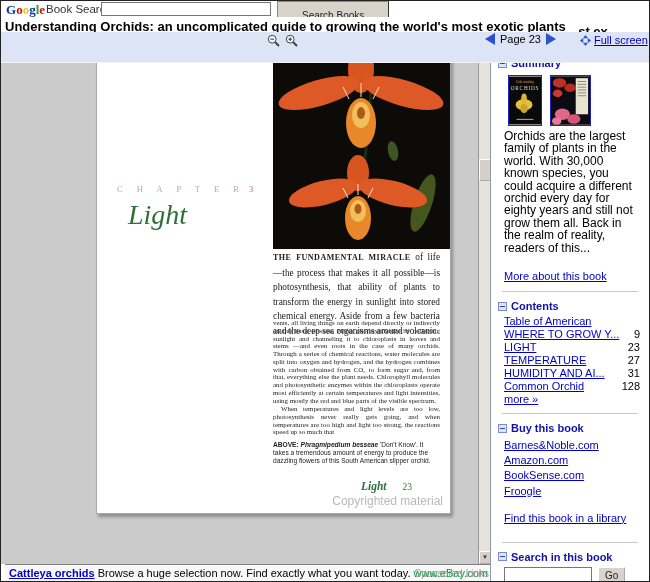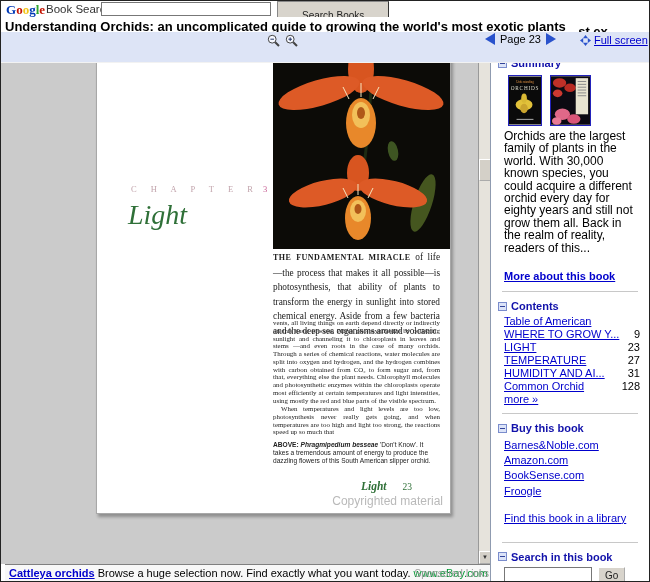--- a/index.html
+++ b/index.html
@@ -32,21 +32,21 @@
   .tri-left { border-top:6px solid transparent; border-bottom:6px solid transparent; border-right:10px solid #2952cc; }
   .tri-right { border-top:6px solid transparent; border-bottom:6px solid transparent; border-left:10px solid #2952cc; }
   .page-label { font-size:11px; color:#000; }
   .fullscreen { position:absolute; left:579px; top:2px; display:flex; align-items:center; gap:3px; cursor:pointer; }
   .fs-link { font-size:11px; color:#0000cc; text-decoration:underline; }
 
   
   .viewer { position:absolute; left:0; top:48px; width:489px; height:515px; background:#cbcbcb; overflow:hidden; }
   .bookpage { position:absolute; left:95px; top:3px; width:355px; height:462px; background:#fff; border:1px solid #a8a8a8; box-shadow:2px 3px 3px rgba(0,0,0,0.30); }
   .photo { position:absolute; left:176px; top:0; width:177px; height:196px; }
-  .chapter-line { position:absolute; left:34px; top:131px; font-family:"Liberation Serif", serif; font-size:8.5px; }
+  .chapter-line { position:absolute; left:20px; top:131px; font-family:"Liberation Serif", serif; font-size:8.5px; }
   .chapter-word { color:#c2a4ac; letter-spacing:6px; }
   .chapter-num { color:#c75f94; margin-left:2px; }
   .chapter-title { position:absolute; left:31px; top:146px; font-family:"Liberation Serif", serif; font-style:italic; font-size:28px; color:#2f7038; }
   .para1 { position:absolute; left:176px; top:197px; width:167px; font-family:"Liberation Serif", serif; font-size:9.3px; line-height:14.6px; text-align:justify; color:#1a1a1a; }
   .para1 .lead { font-weight:bold; font-size:8px; letter-spacing:0.5px; }
   .para2 { position:absolute; left:176px; top:266px; width:167px; font-family:"Liberation Serif", serif; font-size:6.9px; line-height:7.75px; text-align:justify; color:#222; }
   .para3 { position:absolute; left:176px; top:352px; width:167px; font-family:"Liberation Serif", serif; font-size:6.9px; line-height:7.75px; text-align:justify; color:#222; text-indent:8px; }
   .caption { position:absolute; left:176px; top:388px; width:162px; font-size:6.6px; line-height:7.9px; color:#222; }
   .caption .cap-b { font-weight:bold; }
   .caption .cap-i { font-weight:bold; font-style:italic; }
@@ -71,21 +71,21 @@
   
   .sidebar { position:absolute; left:489px; top:48px; width:160px; height:532px; background:#fff; border-left:1px solid #8f9bb0; overflow:hidden; }
   .sec-head { display:flex; align-items:center; gap:4px; margin:8px 0 0 7px; }
   .sec-title { font-size:11px; font-weight:bold; color:#1111aa; }
   .collapse { width:9px; height:9px; border:1px solid #7a8ccc; background:#dce4f8; position:relative; cursor:pointer; flex:0 0 auto; }
   .collapse::after { content:""; position:absolute; left:1px; right:1px; top:3px; height:1px; background:#334499; }
   .covers { display:flex; gap:8px; margin:6px 0 4px 17px; }
   .cover { border:1px solid #2222bb; cursor:pointer; display:block; }
   .sum-text { margin:3px 10px 12px 13px; font-size:12px; line-height:12.4px; color:#000; }
   .s-link { font-size:11px; color:#0000cc; text-decoration:underline; cursor:pointer; }
-  .sum-more { margin:1px 4px 0 13px; display:inline-block;font-weight:bold; }
+  .sum-more { margin:1px 4px 0 13px; display:inline-block; }
   .sep { border:0; border-top:1px solid #c8c8c8; margin:7px 12px 0 11px; }
   .toc { margin:3px 0 0 13px; }
   .toc-row { display:flex; justify-content:space-between; align-items:baseline; padding-right:10px; line-height:13px; }
   .toc-num { font-size:11px; color:#000; }
   .buy-list { margin:3px 0 0 13px; line-height:13.2px; }
   .lib-row { margin:10px 0 16px 13px; }
   .searchrow { margin:4px 0 2px 13px; display:flex; align-items:center; gap:6px; }
   .side-input { width:88px; height:17px; border:1px solid #777; font-size:10px; }
   .go-btn { height:17px; font-size:10px; background:#d8d4cc; border:1px outset #fff; padding:0 6px; color:#222; }
 </style>

